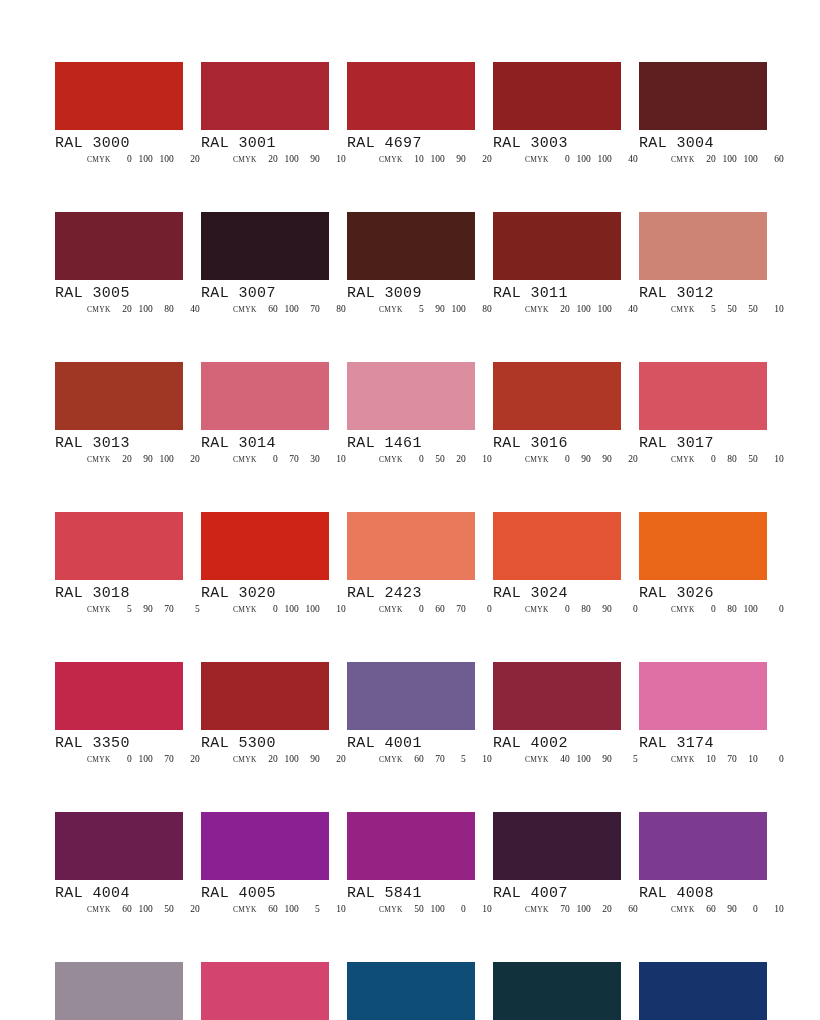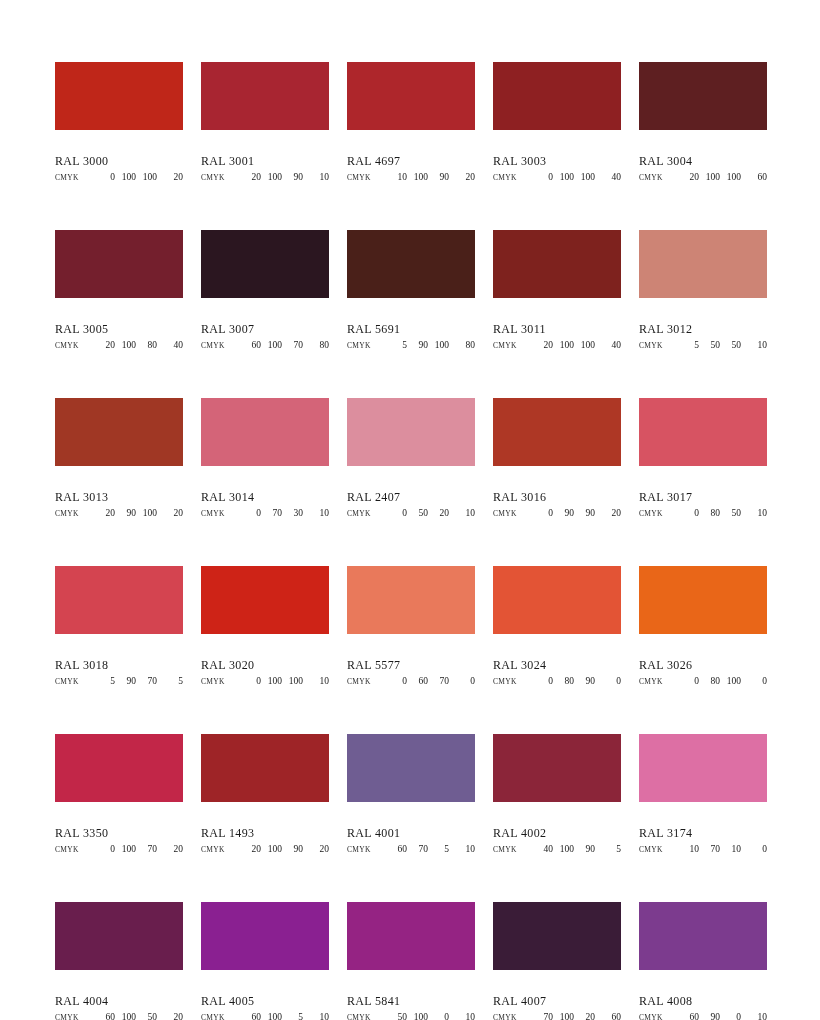--- a/index.html
+++ b/index.html
@@ -34,42 +34,43 @@
   .swatch-cell {
     width: 128px;
     position: relative;
   }
   .swatch-chip {
     width: 128px;
     height: 68px;
     display: block;
   }
   .swatch-name {
-    font-family: Liberation Serif, serif;
-    font-size: 12px;
+    font-family: Liberation Mono, monospace;
+    font-size: 15px;
     color: #1a1a1a;
     letter-spacing: 0.35px;
-    margin-top: 25px;
+    margin-top: 7px;
     white-space: nowrap;
     line-height: 13px;
   }
   .swatch-cmyk-row {
     margin-top: 3px;
     display: flex;
     align-items: baseline;
     width: 128px;
     line-height: 12px;
   }
   .cmyk-label {
     font-family: "Liberation Serif", "DejaVu Serif", serif;
     font-size: 7.5px;
     color: #2b2b2b;
     letter-spacing: 0.3px;
     flex: 0 0 auto;
     text-transform: uppercase;
+    margin-left: 32px;
   }
   .cmyk-values {
     flex: 1 1 auto;
     display: flex;
     justify-content: flex-end;
     font-family: "Liberation Serif", "DejaVu Serif", serif;
     font-size: 9.5px;
     color: #1a1a1a;
   }
   .cmyk-values span {
@@ -172,21 +173,21 @@
           <span class="cmyk-values">
             <span>60</span>
             <span>100</span>
             <span>70</span>
             <span class="v-k">80</span>
           </span>
         </div>
       </div>
       <div class="swatch-cell">
         <div class="swatch-chip" style="background: rgb(74, 32, 25);"></div>
-        <div class="swatch-name">RAL 5691</div>
+        <div class="swatch-name">RAL 3009</div>
         <div class="swatch-cmyk-row">
           <span class="cmyk-label">CMYK</span>
           <span class="cmyk-values">
             <span>5</span>
             <span>90</span>
             <span>100</span>
             <span class="v-k">80</span>
           </span>
         </div>
       </div>
@@ -237,21 +238,21 @@
           <span class="cmyk-values">
             <span>0</span>
             <span>70</span>
             <span>30</span>
             <span class="v-k">10</span>
           </span>
         </div>
       </div>
       <div class="swatch-cell">
         <div class="swatch-chip" style="background: rgb(220, 142, 158);"></div>
-        <div class="swatch-name">RAL 2407</div>
+        <div class="swatch-name">RAL 1461</div>
         <div class="swatch-cmyk-row">
           <span class="cmyk-label">CMYK</span>
           <span class="cmyk-values">
             <span>0</span>
             <span>50</span>
             <span>20</span>
             <span class="v-k">10</span>
           </span>
         </div>
       </div>
@@ -302,21 +303,21 @@
           <span class="cmyk-values">
             <span>0</span>
             <span>100</span>
             <span>100</span>
             <span class="v-k">10</span>
           </span>
         </div>
       </div>
       <div class="swatch-cell">
         <div class="swatch-chip" style="background: rgb(233, 121, 91);"></div>
-        <div class="swatch-name">RAL 5577</div>
+        <div class="swatch-name">RAL 2423</div>
         <div class="swatch-cmyk-row">
           <span class="cmyk-label">CMYK</span>
           <span class="cmyk-values">
             <span>0</span>
             <span>60</span>
             <span>70</span>
             <span class="v-k">0</span>
           </span>
         </div>
       </div>
@@ -354,21 +355,21 @@
           <span class="cmyk-values">
             <span>0</span>
             <span>100</span>
             <span>70</span>
             <span class="v-k">20</span>
           </span>
         </div>
       </div>
       <div class="swatch-cell">
         <div class="swatch-chip" style="background: rgb(158, 36, 39);"></div>
-        <div class="swatch-name">RAL 1493</div>
+        <div class="swatch-name">RAL 5300</div>
         <div class="swatch-cmyk-row">
           <span class="cmyk-label">CMYK</span>
           <span class="cmyk-values">
             <span>20</span>
             <span>100</span>
             <span>90</span>
             <span class="v-k">20</span>
           </span>
         </div>
       </div>

